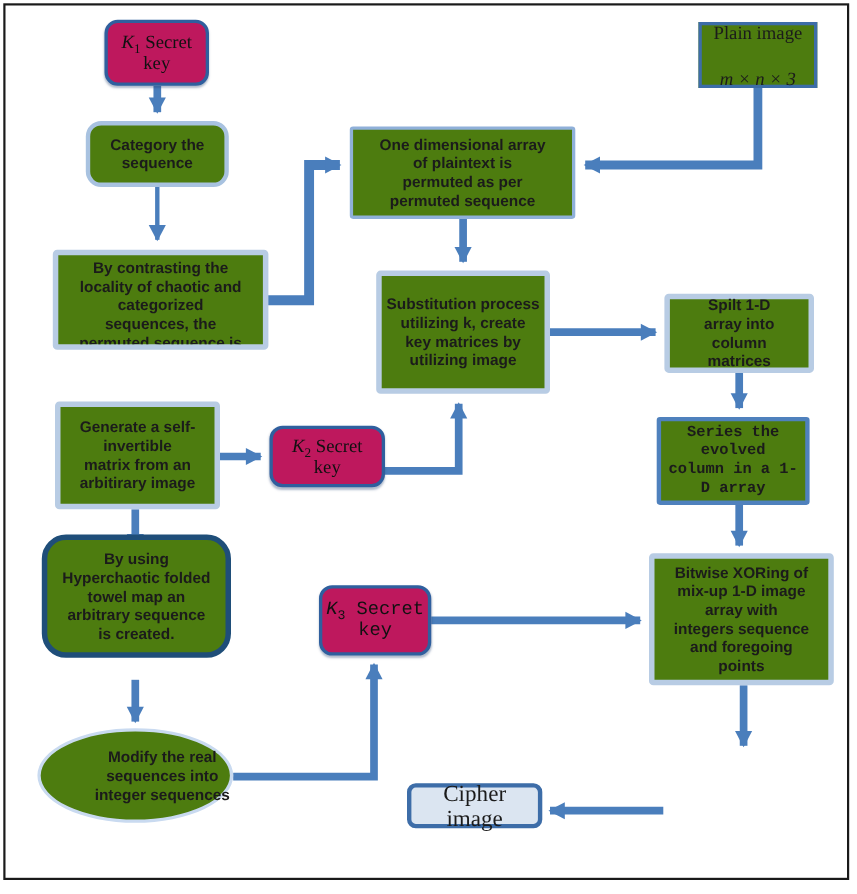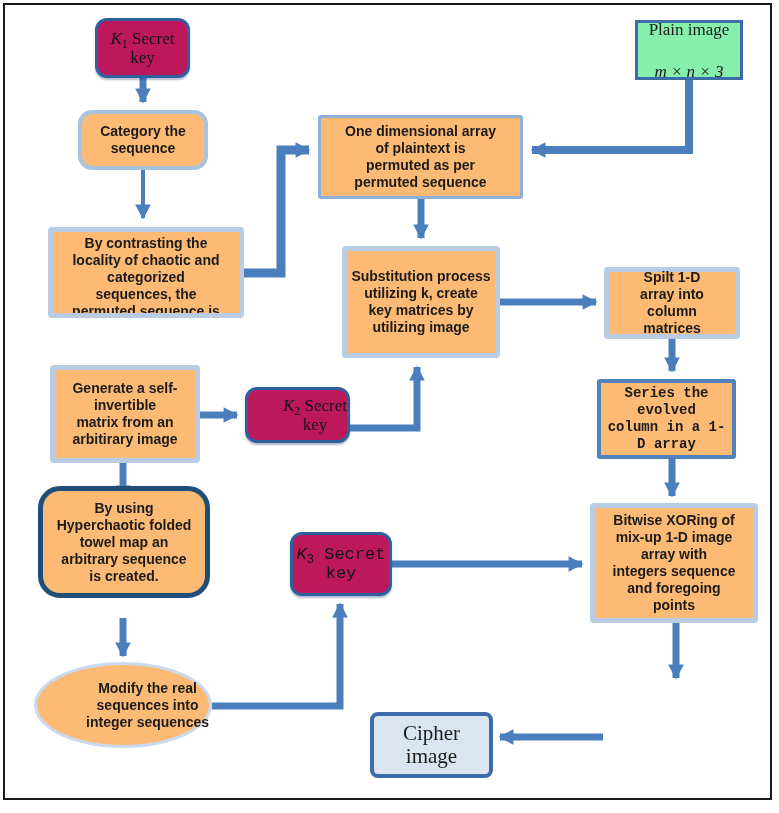--- a/index.html
+++ b/index.html
@@ -2,32 +2,32 @@
 <html><head>
 <meta charset="utf-8">
 <style>
   html,body{margin:0;padding:0;background:#ffffff;}
   .stage{position:relative;width:779px;height:813px;background:#ffffff;overflow:hidden;
          font-family:"Liberation Sans", sans-serif;}
   .frame{position:absolute;left:3px;top:3px;width:769px;height:797px;
          border:2px solid #1a1a1a;box-sizing:border-box;}
   .node{position:absolute;box-sizing:border-box;display:flex;align-items:center;justify-content:center;
         text-align:center;color:#1b1b1b;font-weight:700;font-size:14px;line-height:17px;
-        white-space:pre-line;background:#fdba74;}
+        white-space:pre-line;background:#4d7c0f;}
   .rect-light{border:5px solid #b8cce4;border-radius:4px;}
   .rect-cat{border:4px solid #a8c2e0;border-radius:14px;}
   .rect-med{border:3px solid #8fb0d9;border-radius:3px;}
   .rect-strong{border:4px solid #4f81bd;border-radius:3px;}
   .rect-dark{border:5px solid #1f4e79;border-radius:22px;}
   .key{background:#be185d;border:3px solid #2f5f9e;border-radius:12px;
        font-family:"Liberation Serif", serif;font-weight:400;font-size:17px;line-height:19px;
        color:#111;box-shadow:0 2px 2px rgba(30,60,110,.35);}
   .key .kvar{font-style:italic;}
   .key sub{font-size:12px;line-height:0;}
-  .imgbox{background:#86efac;border:3px solid #3d6da8;
+  .imgbox{background:#4d7c0f;border:3px solid #3d6da8;
           font-family:"Liberation Serif", serif;font-weight:400;font-size:17px;line-height:21px;}
   .imgbox .math{font-style:italic;text-align:right;}
   .cipher{background:#dbe5f1;border:4px solid #3d6da8;border-radius:8px;
           font-family:"Liberation Serif", serif;font-weight:400;font-size:21px;line-height:23px;}
   .ellipse{border-radius:50%;}
   .ell-light{border:3px solid #c9daf0;}
   .ell-med{border:5px solid #95b3d7;}
   .clip-top{align-items:flex-start;overflow:hidden;padding-top:3px;}
   svg.wires{position:absolute;left:0;top:0;pointer-events:none;}
 </style>
@@ -61,36 +61,36 @@
       <path d="M123,618 L123,656" stroke-width="7" marker-end="url(#arr)"></path>
       <path d="M212,706 L340,706 L340,604" stroke-width="7" marker-end="url(#arr)"></path>
     </g>
   </svg>
 
   <div class="node key" style="left:95px;top:18px;width:95px;height:60px;">
     <div><span class="kvar">K</span><sub>1</sub> <span>Secret
 key</span></div>
   </div>
 
-  <div class="node key" style="left:245px;top:387px;width:105px;height:56px;justify-content:flex-end;">
+  <div class="node key" style="left:245px;top:387px;width:105px;height:56px;">
     <div><span class="kvar">K</span><sub>2</sub> <span>Secret
 key</span></div>
   </div>
 
   <div class="node key" style="left:290px;top:532px;width:102px;height:64px;font-family:Liberation Mono, monospace;">
     <div><span class="kvar">K</span><sub>3</sub> <span>Secret
 key</span></div>
   </div>
 
   <div class="node imgbox" style="left:635px;top:20px;width:108px;height:60px;">
     <div><span>Plain image</span><br>
       <span class="math">m × n × 3</span></div>
   </div>
 
-  <div class="node cipher" style="left:370px;top:712px;width:123px;height:66px;">
+  <div class="node cipher" style="left:370px;top:712px;width:123px;height:41px;">
     <div>Cipher
 image</div>
   </div>
 
   <div class="node rect-cat" style="left:78px;top:110px;width:130px;height:60px;">
     <div>Category the
 sequence</div>
   </div>
 
   <div class="node rect-light clip-top" style="left:48px;top:227px;width:196px;height:91px;">

